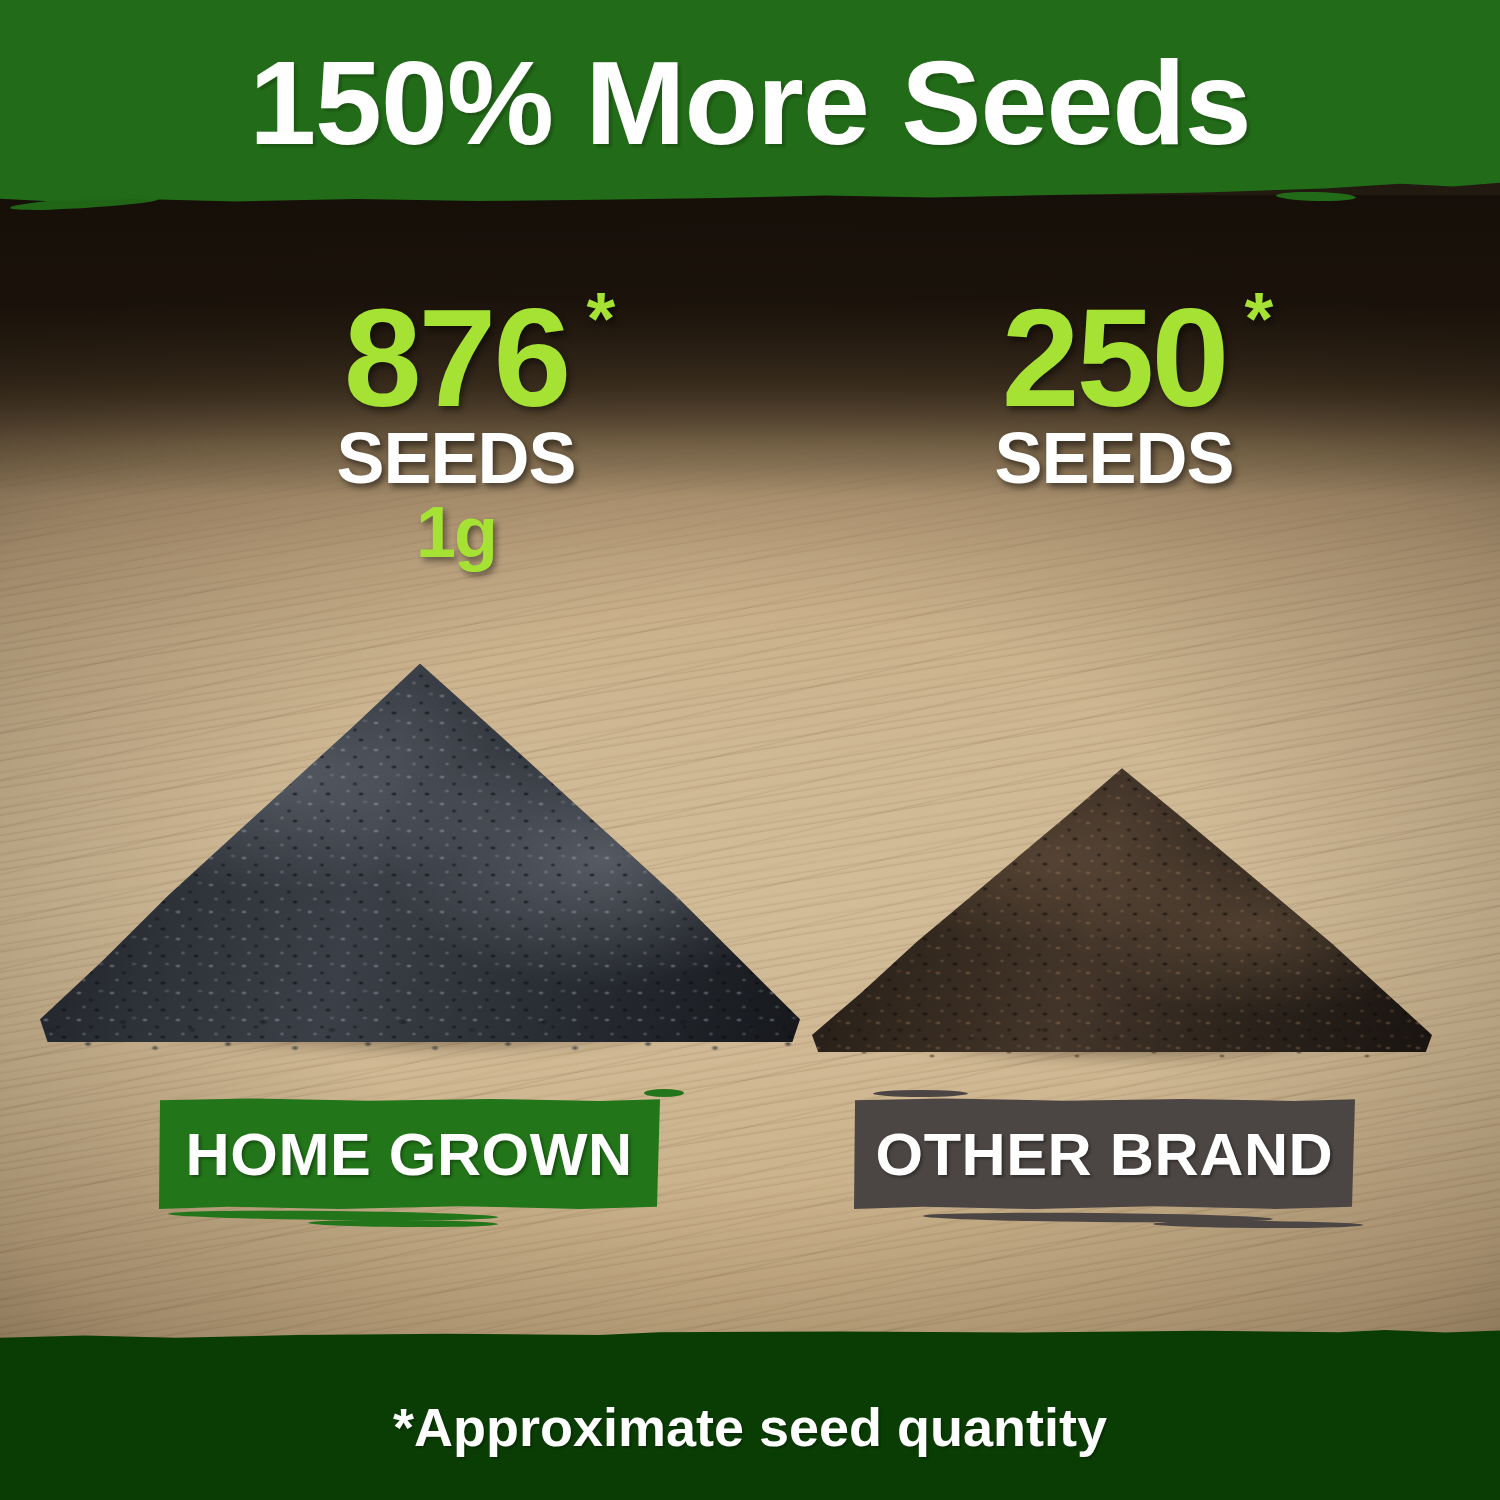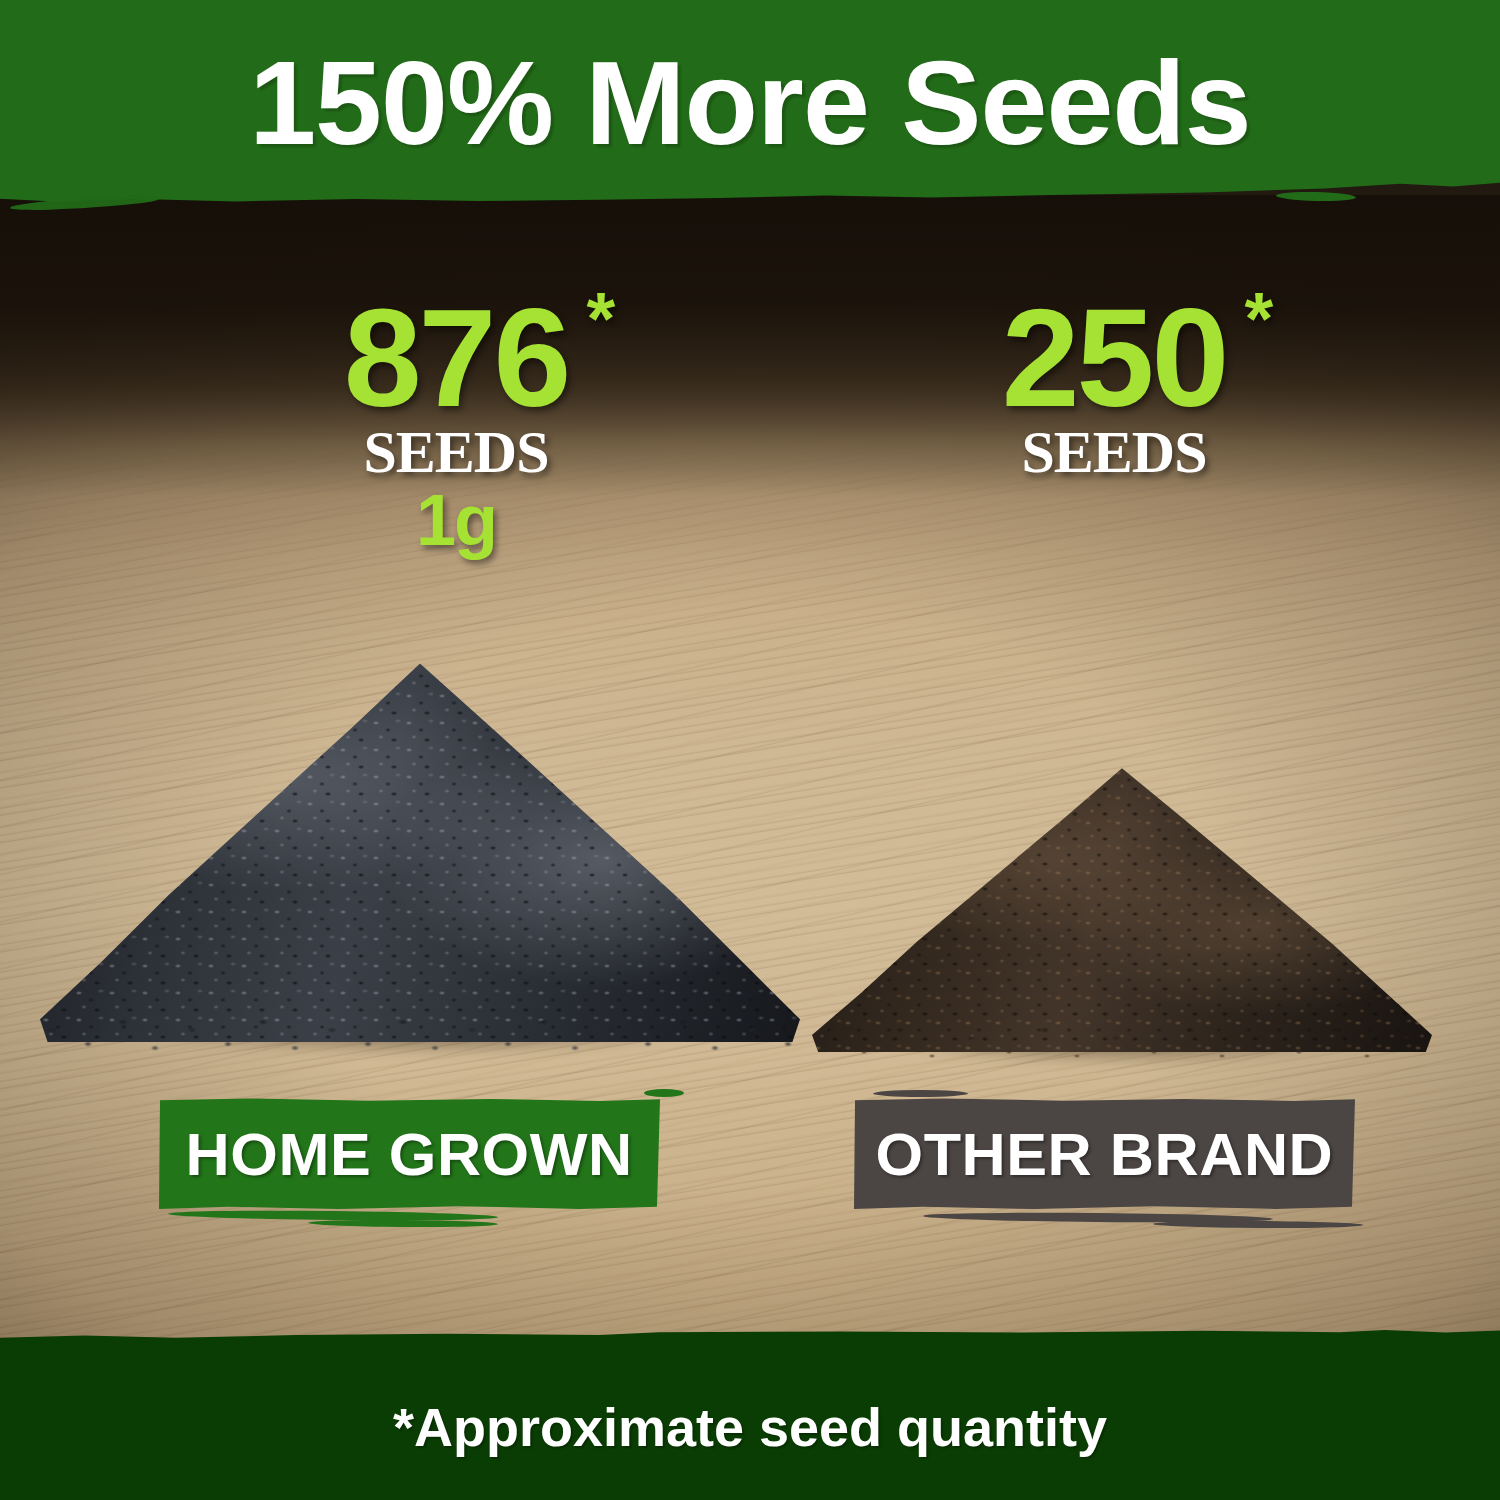--- a/index.html
+++ b/index.html
@@ -213,25 +213,24 @@
     right: -44px;
     font-size: 74px;
     font-weight: 700;
     color: #a6e234;
     line-height: 1;
   }
   .stat-unit {
     display: block;
     margin-top: -6px;
     color: #ffffff;
-    font-size: 60px;
+    font-size: 72px;
     font-weight: 700;
     letter-spacing: -1px;
     text-shadow: 3px 4px 6px rgba(0,0,0,0.5);
-    font-family: Liberation Serif, serif;
   }
   .stat-weight {
     display: block;
     margin-top: 2px;
     color: #a6e234;
     font-size: 72px;
     font-weight: 700;
     letter-spacing: -2px;
     text-shadow: 3px 4px 6px rgba(0,0,0,0.45);
   }

